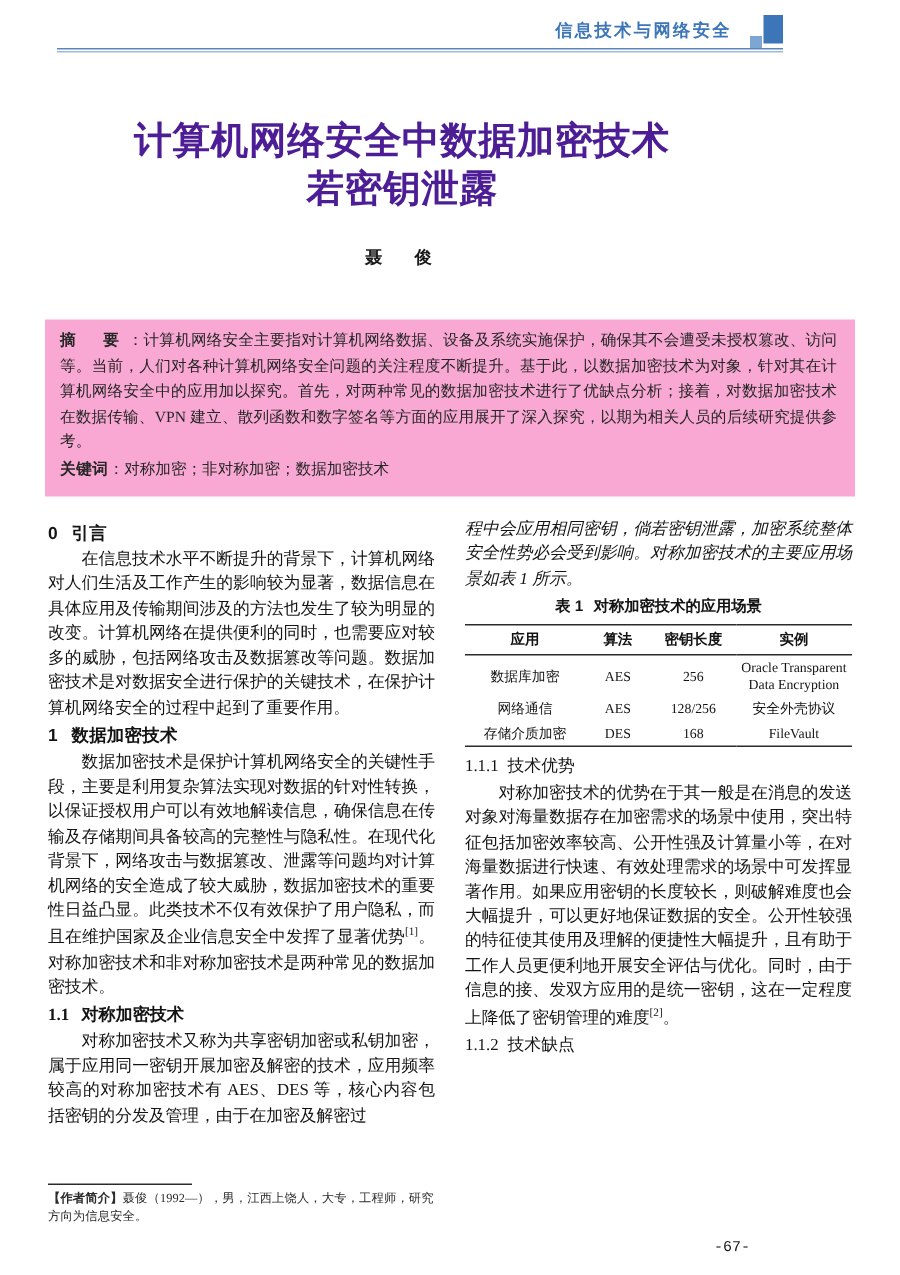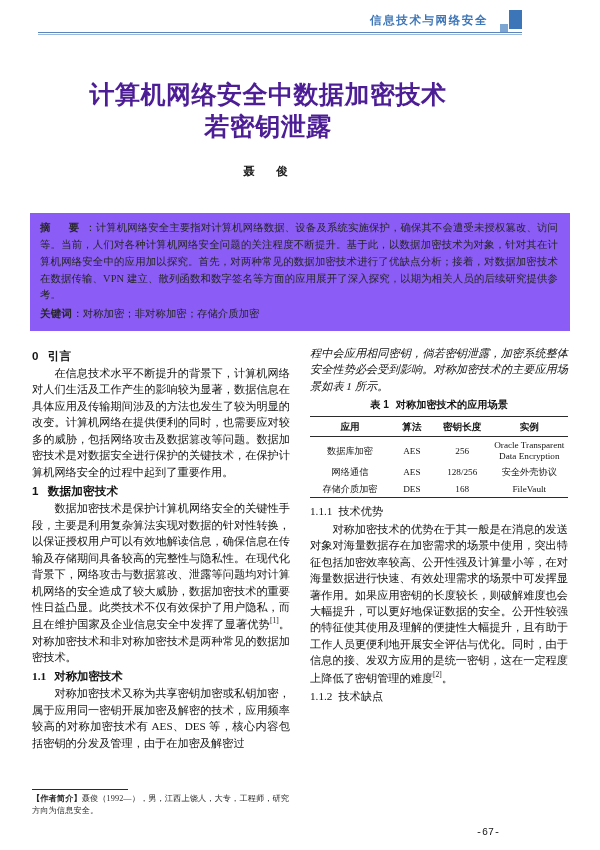--- a/index.html
+++ b/index.html
@@ -113,21 +113,21 @@
     color: #1a1a1a;
     letter-spacing: 0.3px;
   }
 
   
   .abstract-box {
     position: absolute;
     top: 213px;
     left: 30px;
     width: 540px;
-    background: #8b5cf6;
+    background: #f9a8d4;
     padding: 7px 12px 8px 10px;
   }
   .abstract-line {
     font-size: 10.4px;
     line-height: 1.62;
     text-align: justify;
     text-justify: inter-ideograph;
     color: #262626;
     letter-spacing: 0.1px;
   }
@@ -273,21 +273,21 @@
       <span class="line2">若密钥泄露</span>
     </h1>
     <div class="author-name">聂　俊</div>
   </div>
 
   <div class="abstract-box">
     <div class="abstract-line">
       <span class="abstract-label">摘　要</span><span>：计算机网络安全主要指对计算机网络数据、设备及系统实施保护，确保其不会遭受未授权篡改、访问等。当前，人们对各种计算机网络安全问题的关注程度不断提升。基于此，以数据加密技术为对象，针对其在计算机网络安全中的应用加以探究。首先，对两种常见的数据加密技术进行了优缺点分析；接着，对数据加密技术在数据传输、VPN 建立、散列函数和数字签名等方面的应用展开了深入探究，以期为相关人员的后续研究提供参考。</span>
     </div>
     <div class="keywords-line">
-      <span class="keywords-label">关键词</span><span>：对称加密；非对称加密；存储介质加密</span>
+      <span class="keywords-label">关键词</span><span>：对称加密；非对称加密；数据加密技术</span>
     </div>
   </div>
 
   <div class="col col-left">
 
     <div class="sec-h1">
       <span class="num">0</span><span>引言</span>
     </div>
     <p class="para">在信息技术水平不断提升的背景下，计算机网络对人们生活及工作产生的影响较为显著，数据信息在具体应用及传输期间涉及的方法也发生了较为明显的改变。计算机网络在提供便利的同时，也需要应对较多的威胁，包括网络攻击及数据篡改等问题。数据加密技术是对数据安全进行保护的关键技术，在保护计算机网络安全的过程中起到了重要作用。</p>
 

